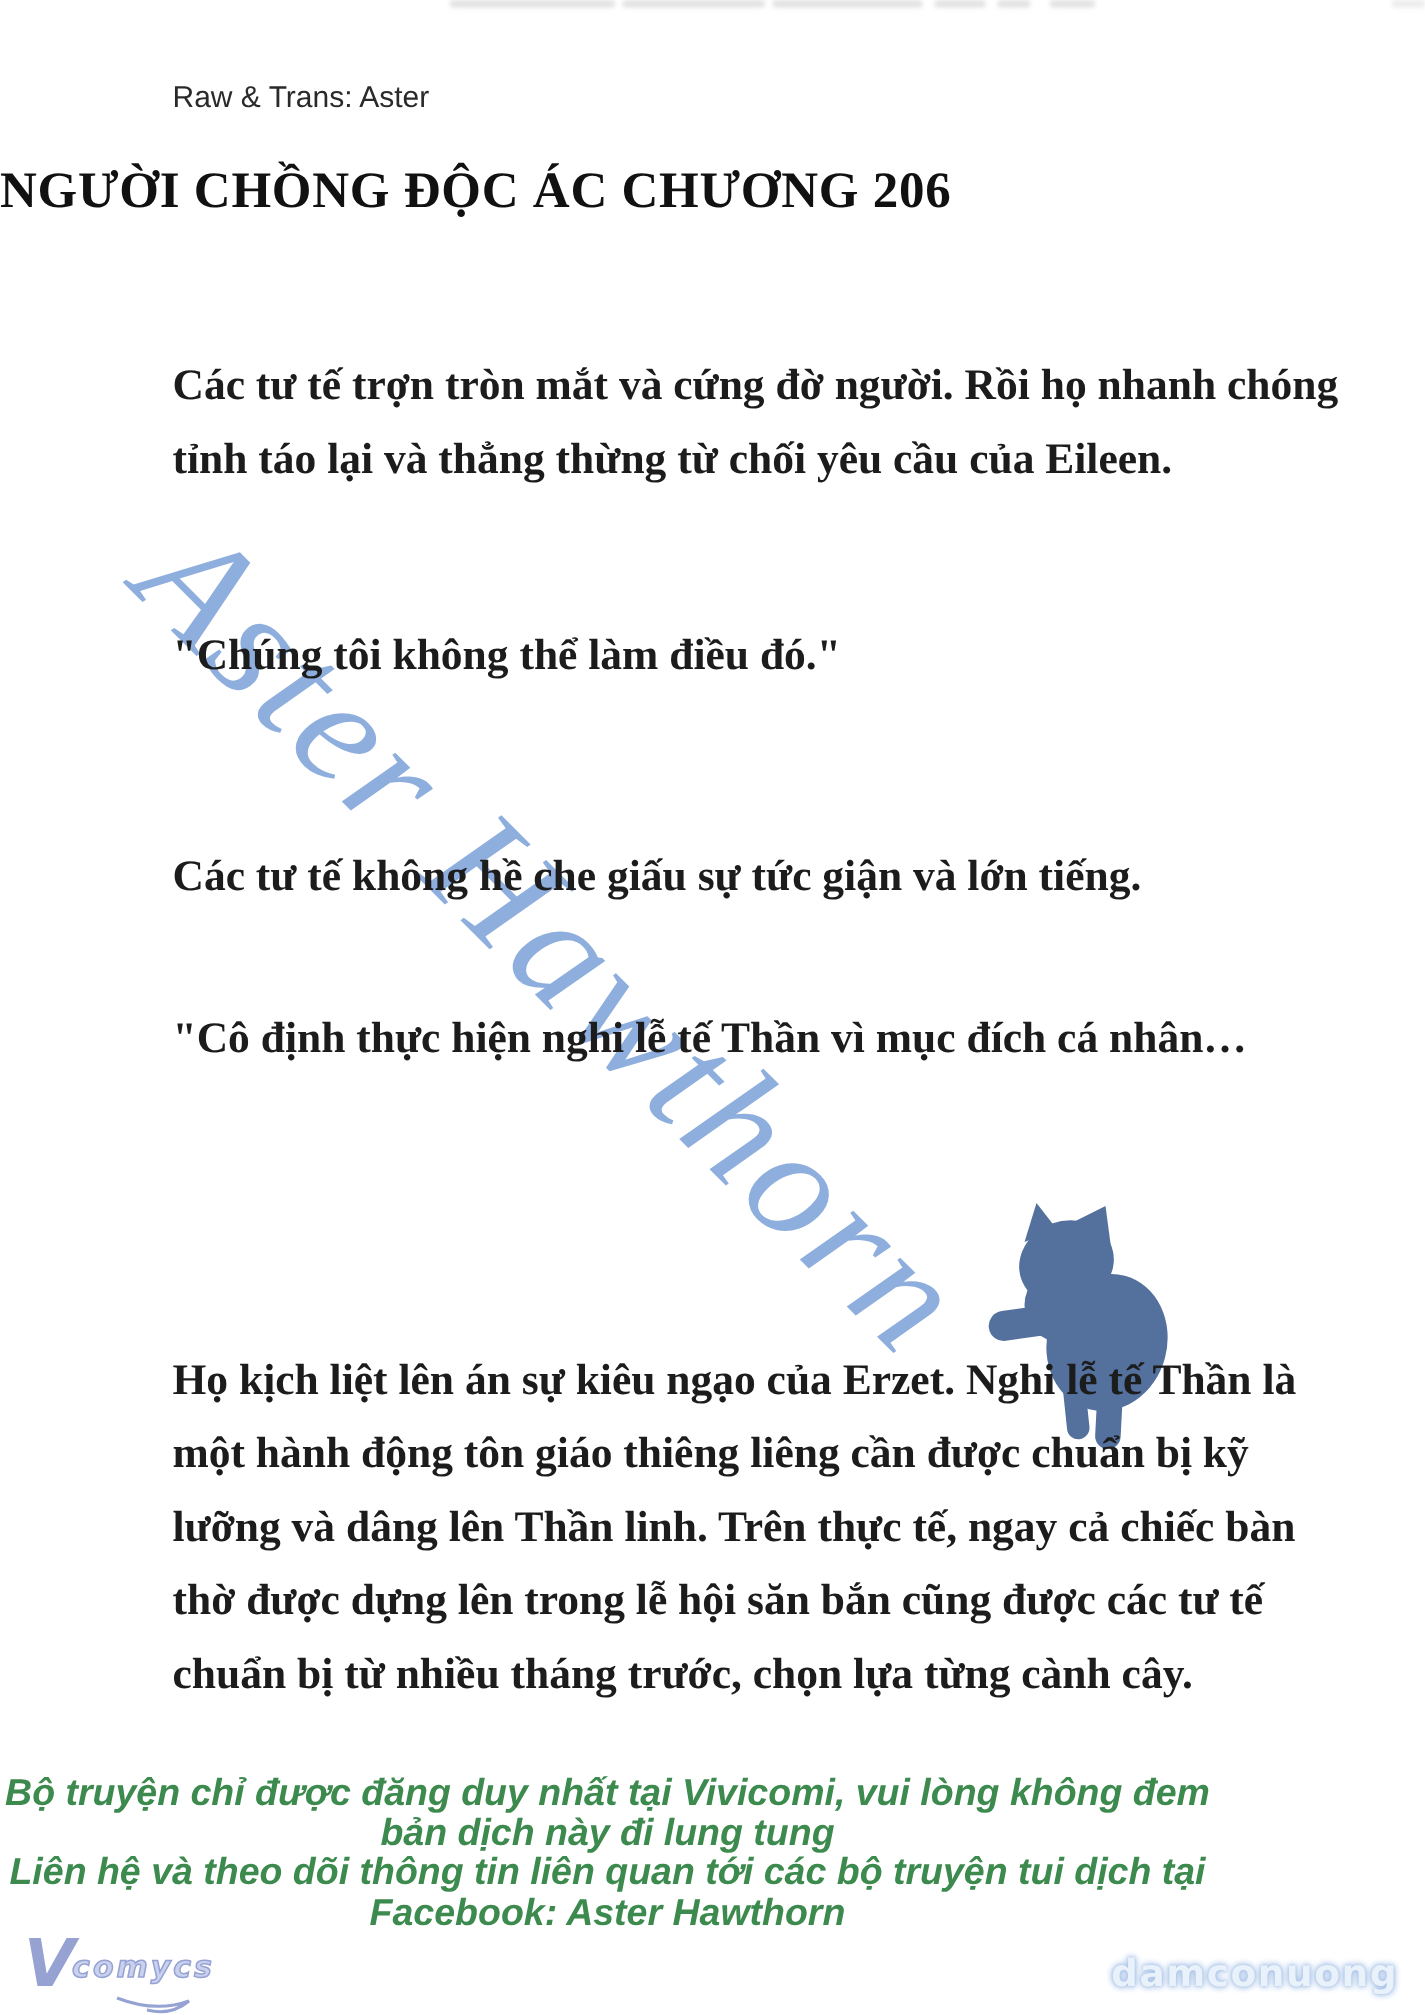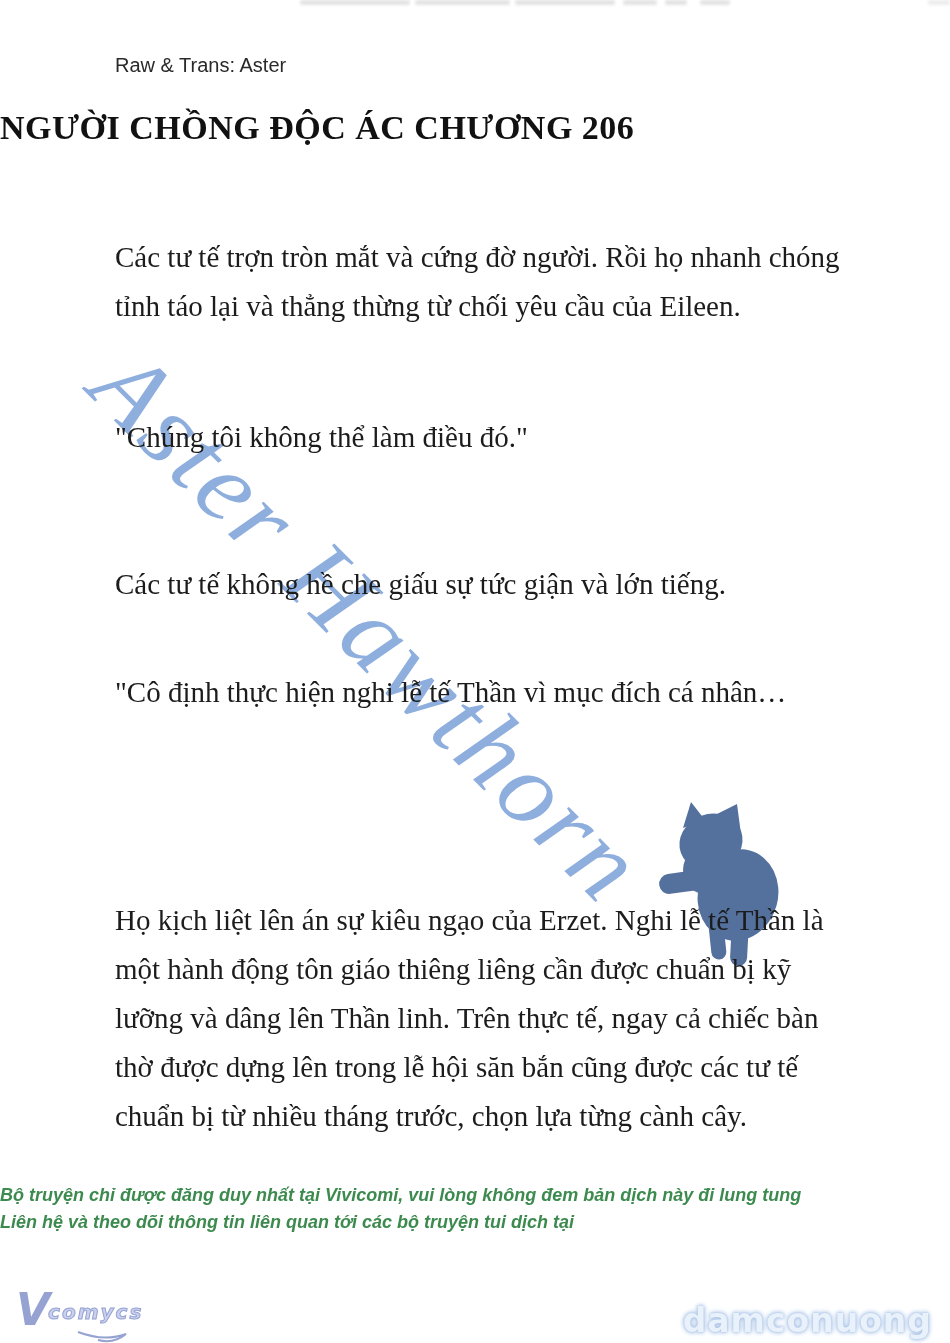--- a/index.html
+++ b/index.html
@@ -11,45 +11,45 @@
   .remnant{position:absolute;top:0;height:5px;background:#e2e2e2;filter:blur(1.5px);border-radius:2px;}
   .credit{
     position:absolute;left:115px;top:52px;font-family:"Liberation Sans",sans-serif;
     font-size:20px;color:#2a2a2a;line-height:26px;white-space:nowrap;text-align:center;
   }
   .title{
     position:absolute;left:0;top:106px;width:950px;
     font-size:34px;font-weight:bold;color:#111;line-height:44px;letter-spacing:.5px;white-space:nowrap;
   }
   .para{position:absolute;left:115px;width:740px;}
-  .line{font-size:29px;line-height:49px;white-space:nowrap;color:#1c1c1c;}
+  .line{font-size:29px;line-height:49px;white-space:nowrap;color:#1c1c1c;font-weight:bold;}
   .watermark{
     position:absolute;left:148px;top:330px;z-index:1;
     font-size:105px;font-style:italic;letter-spacing:4px;white-space:nowrap;
     color:#7ba1d8;opacity:.85;transform:rotate(45deg);transform-origin:0 0;line-height:1;
   }
   .cat{position:absolute;left:653px;top:800px;z-index:1;}
   .textlayer{position:relative;z-index:2;}
   .footer-note{
-    position:absolute;left:0;top:1182px;width:810px;z-index:3;
+    position:absolute;left:0;top:1182px;width:810px;text-align:center;z-index:3;
     font-family:"Liberation Sans",sans-serif;font-style:italic;font-weight:bold;
-    font-size:18px;line-height:26.5px;color:#3c8a4e;
+    font-size:25px;line-height:26.5px;color:#3c8a4e;
   }
   .vcomycs{
     position:absolute;left:16px;top:1288px;z-index:3;
     font-family:"DejaVu Sans",sans-serif;font-style:italic;font-weight:bold;color:#96a2d2;
     white-space:nowrap;
   }
   .vcomycs .v{font-size:44px;line-height:44px;vertical-align:-6px;letter-spacing:-2px;}
   .vcomycs .rest{font-size:20px;line-height:44px;letter-spacing:2px;
     -webkit-text-stroke:1px #96a2d2;color:#c9d1ef;}
   .vcomycs .swirl{position:absolute;left:58px;top:40px;}
   .damconuong{
     position:absolute;right:18px;top:1301px;z-index:3;
-    font-family:"DejaVu Sans",sans-serif;font-weight:bold;font-size:33px;letter-spacing:1px;
+    font-family:"DejaVu Sans",sans-serif;font-weight:bold;font-size:25px;letter-spacing:1px;
     color:#e9f1fb;text-shadow:0 0 2px #a9c2e6,0 0 4px #a9c2e6,0 0 6px #bcd2ee;white-space:nowrap;
   }
 </style>
 </head>
 <body>
 
 <div class="page">
 
   <div>
     <div class="remnant" style="left:300px;width:110px;"></div>
@@ -104,20 +104,21 @@
       <div class="line">một hành động tôn giáo thiêng liêng cần được chuẩn bị kỹ</div>
       <div class="line">lưỡng và dâng lên Thần linh. Trên thực tế, ngay cả chiếc bàn</div>
       <div class="line">thờ được dựng lên trong lễ hội săn bắn cũng được các tư tế</div>
       <div class="line">chuẩn bị từ nhiều tháng trước, chọn lựa từng cành cây.</div>
     </div>
   </div>
 
   <div class="footer-note">
     <div>Bộ truyện chỉ được đăng duy nhất tại Vivicomi, vui lòng không đem bản dịch này đi lung tung</div>
     <div>Liên hệ và theo dõi thông tin liên quan tới các bộ truyện tui dịch tại</div>
+    <div>Facebook: Aster Hawthorn</div>
   </div>
 
   <div class="vcomycs">
     <span class="v">V</span><span class="rest">comycs</span>
     <svg class="swirl" width="70" height="16" viewBox="0 0 70 16">
       <path d="M4,4 Q30,14 52,6 Q40,16 24,12" fill="none" stroke="#96a2d2" stroke-width="2"></path>
     </svg>
   </div>
 
   <div class="damconuong">damconuong</div>

